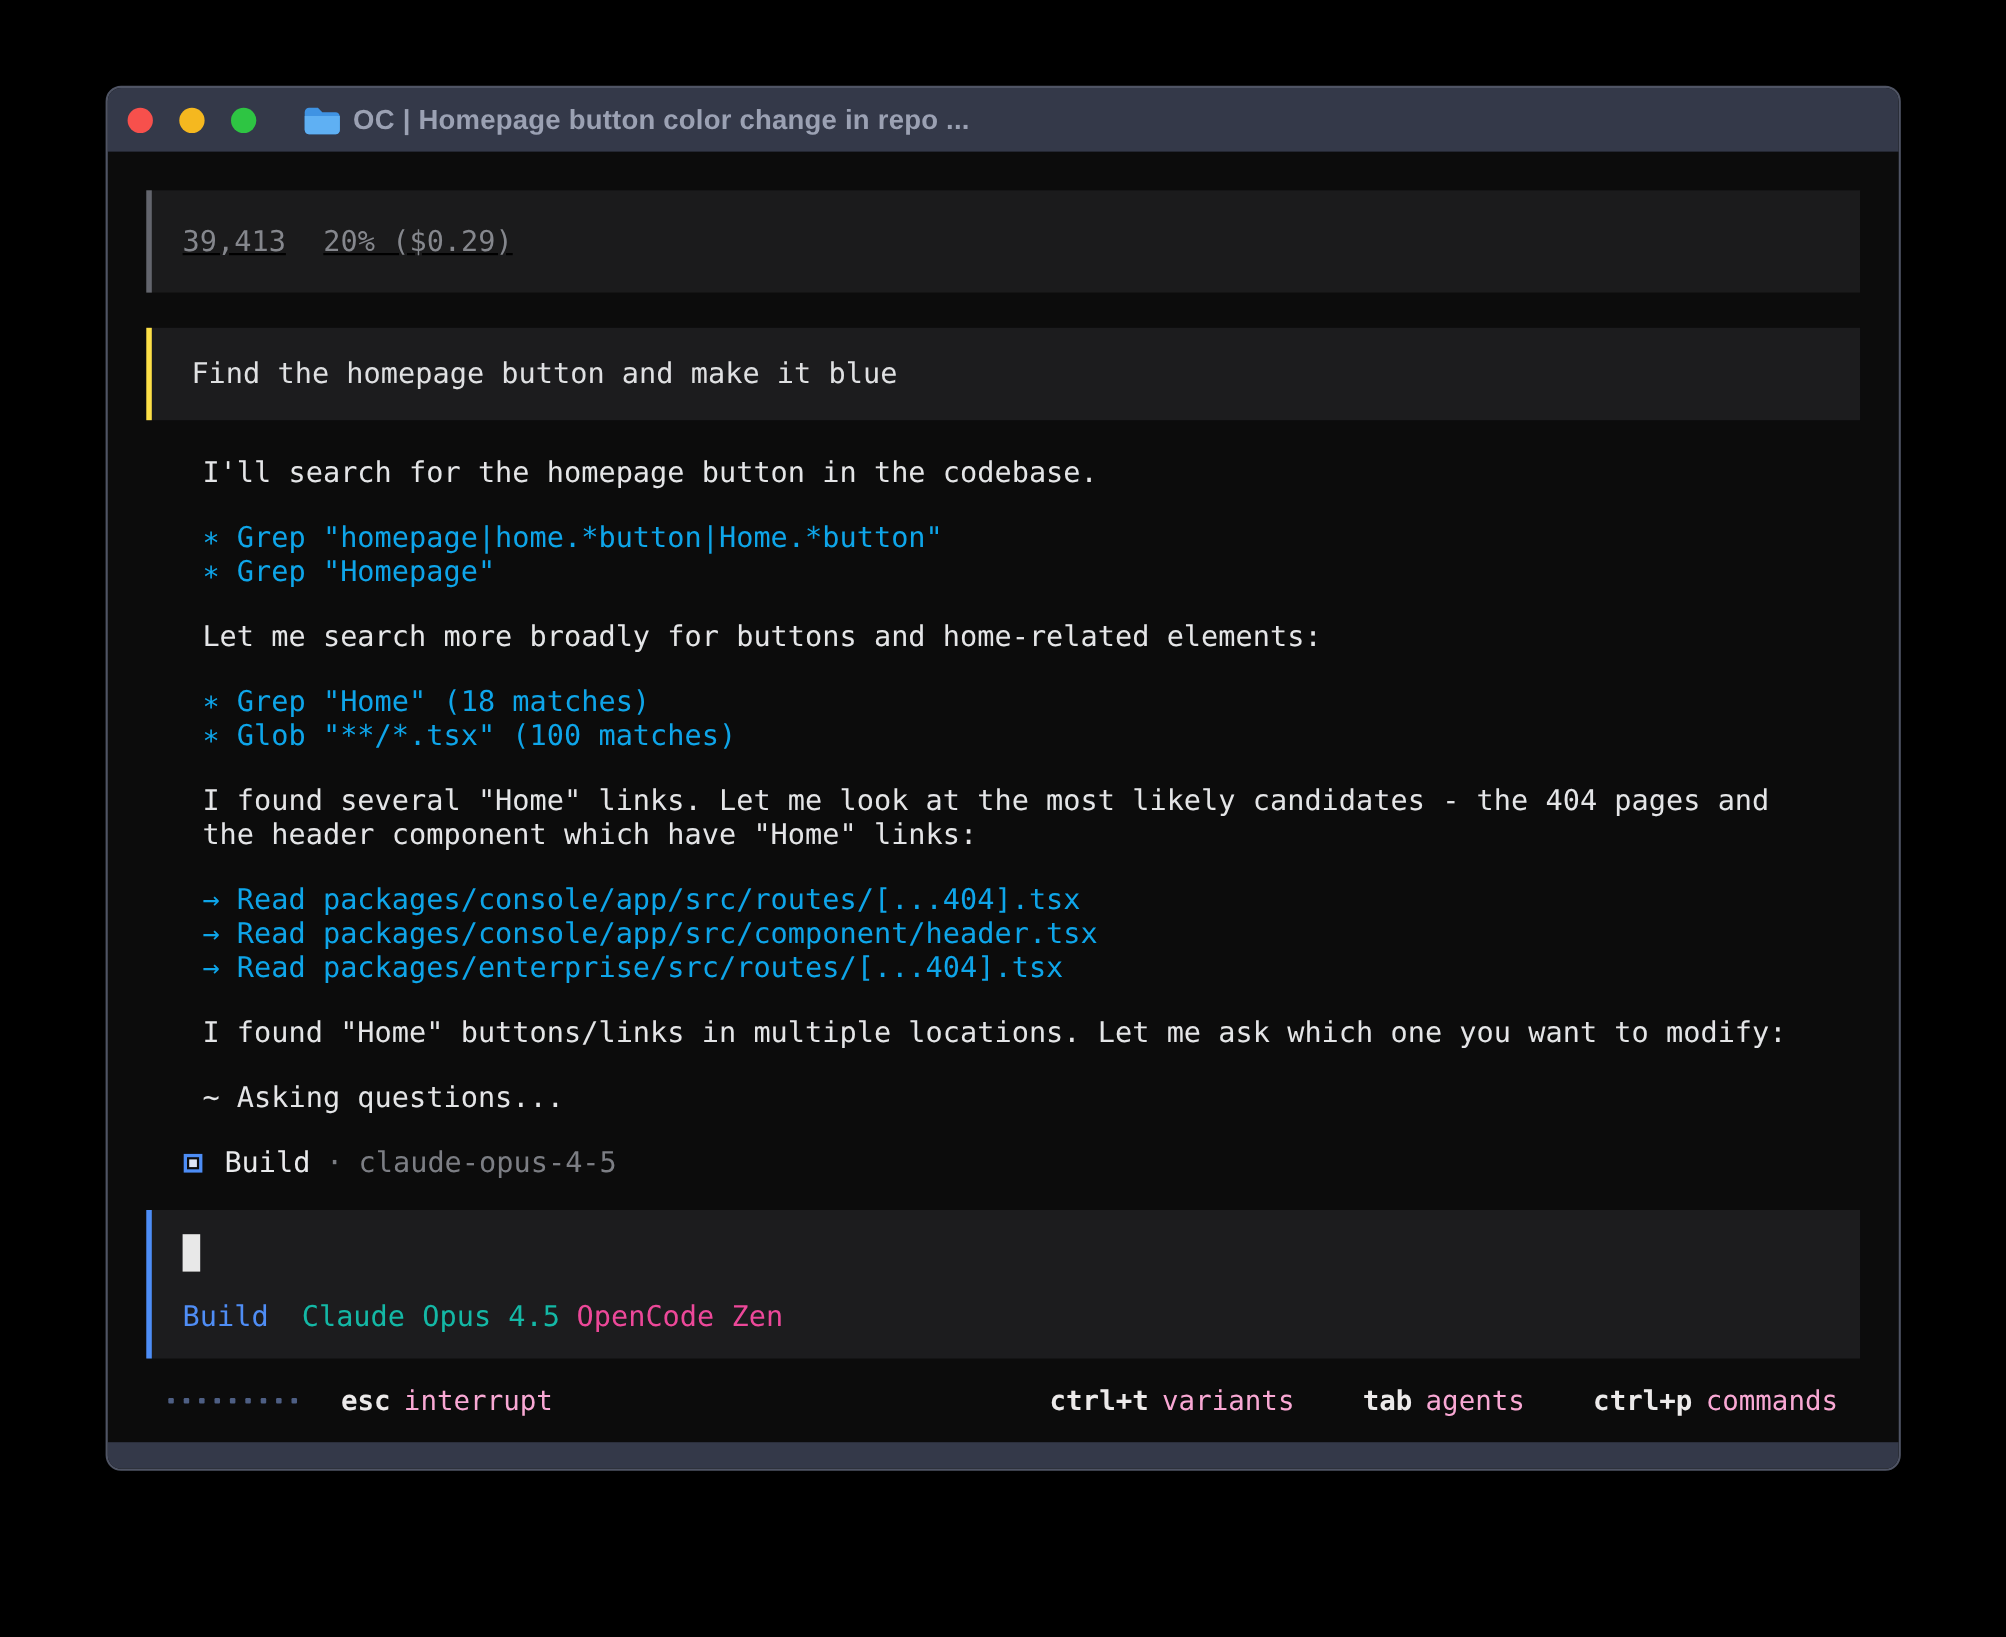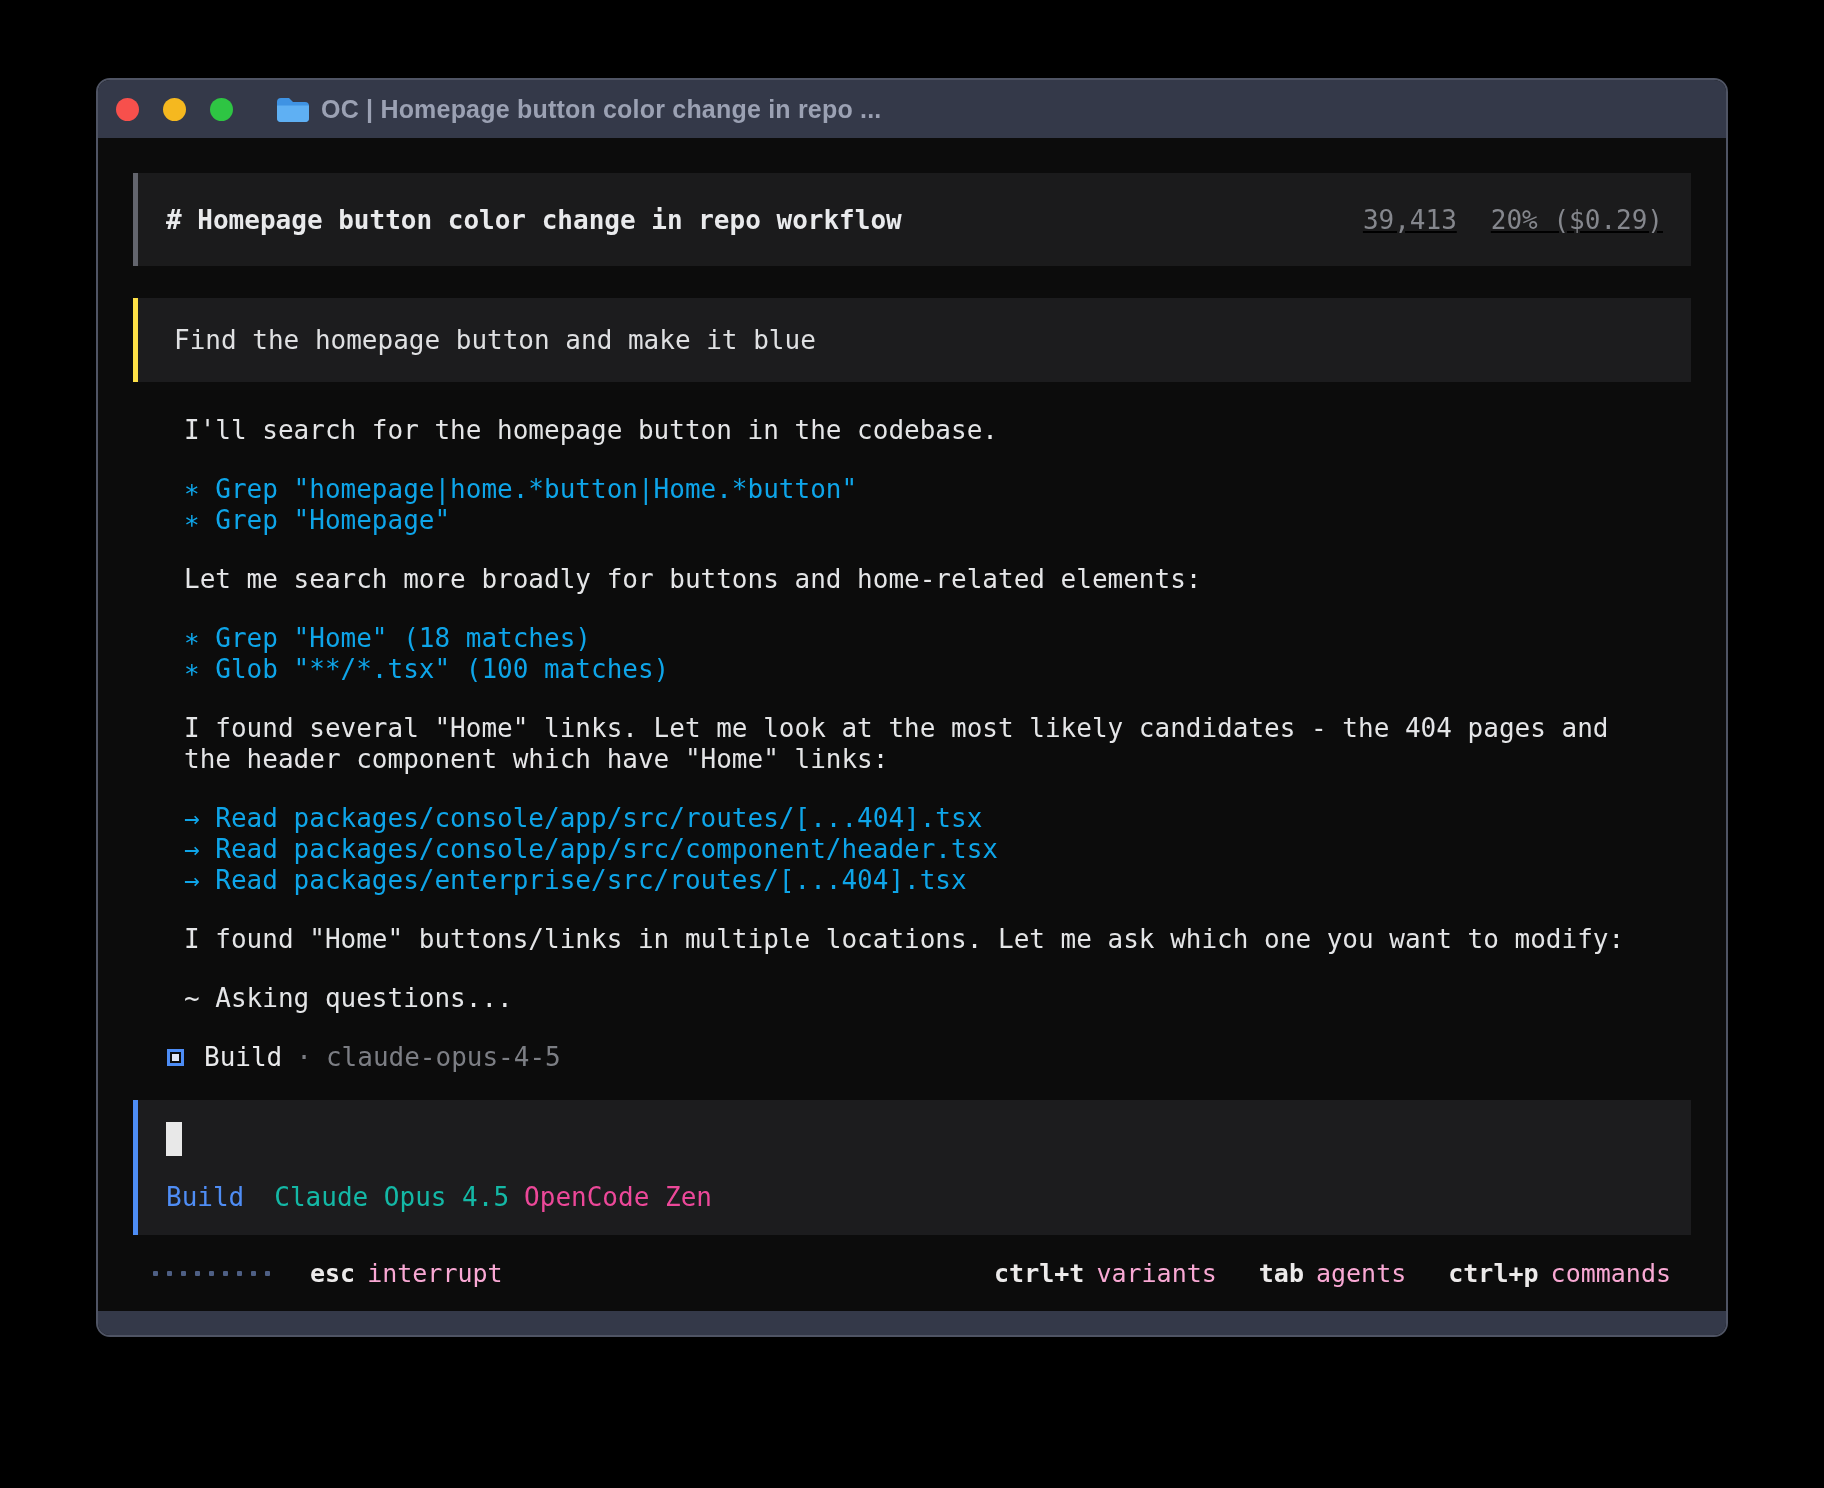--- a/index.html
+++ b/index.html
@@ -69,21 +69,21 @@
 
   .footer {
     display: flex; align-items: center; justify-content: space-between;
     margin-top: 22px; padding: 0 20px; height: 32px;
   }
   .f-left { display: flex; align-items: center; }
   .dots { display: flex; align-items: center; gap: 9px; margin-right: 40px; }
   .dot { width: 5px; height: 5px; background: #4e5f84; border-radius: 1px; display: block; }
   .f-key { color: #eceaea; font-size: 25px; font-weight: bold; }
   .f-label { color: #f9a8d4; font-size: 25px; margin-left: 12px; }
-  .f-right { display: flex; align-items: center; gap: 42px; }
+  .f-right { display: flex; align-items: center; gap: 62px; }
   .f-hint { display: flex; align-items: baseline; }
 
   .bottomstrip { height: 24px; flex: 0 0 24px; background: #343949; }
 </style>
 </head>
 <body>
 
 <div class="window">
 
   <div class="titlebar">
@@ -95,21 +95,20 @@
     <svg class="folder" viewBox="0 0 34 27">
       <path d="M2 6 a4 4 0 0 1 4-4 h8 l4 4 h12 a4 4 0 0 1 4 4 v12 a4 4 0 0 1 -4 4 H6 a4 4 0 0 1 -4-4 z" fill="#3f93e3"></path>
       <path d="M2 9.5 h32 v12.5 a4 4 0 0 1 -4 4 H6 a4 4 0 0 1 -4-4 z" fill="#5fb0f3"></path>
     </svg>
     <div class="win-title">OC | Homepage button color change in repo ...</div>
   </div>
 
   <div class="content">
 
     <div class="hblock">
-      <span class="htitle"># Homepage button color change in repo workflow</span>
       <span class="hstats">
         <span>39,413</span>
         <span>20% ($0.29)</span>
       </span>
     </div>
 
     <div class="ublock">
       <span class="utext">Find the homepage button and make it blue</span>
     </div>
 

